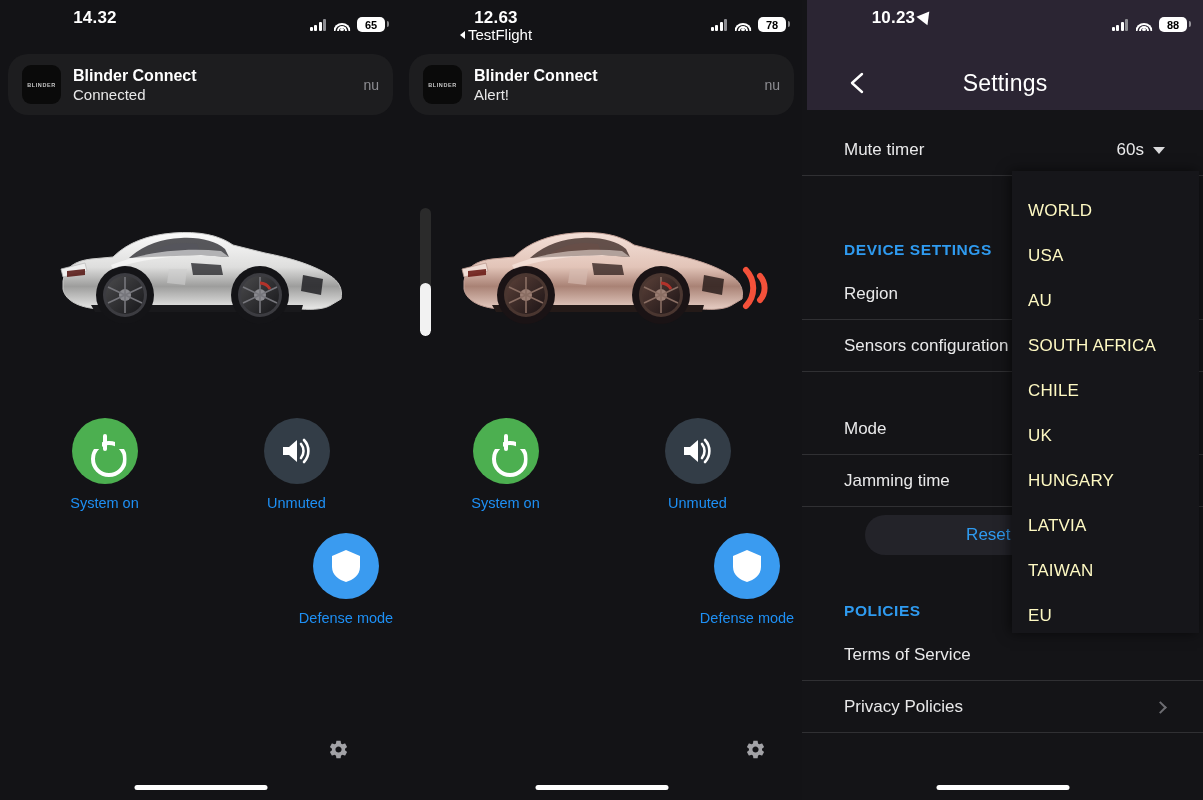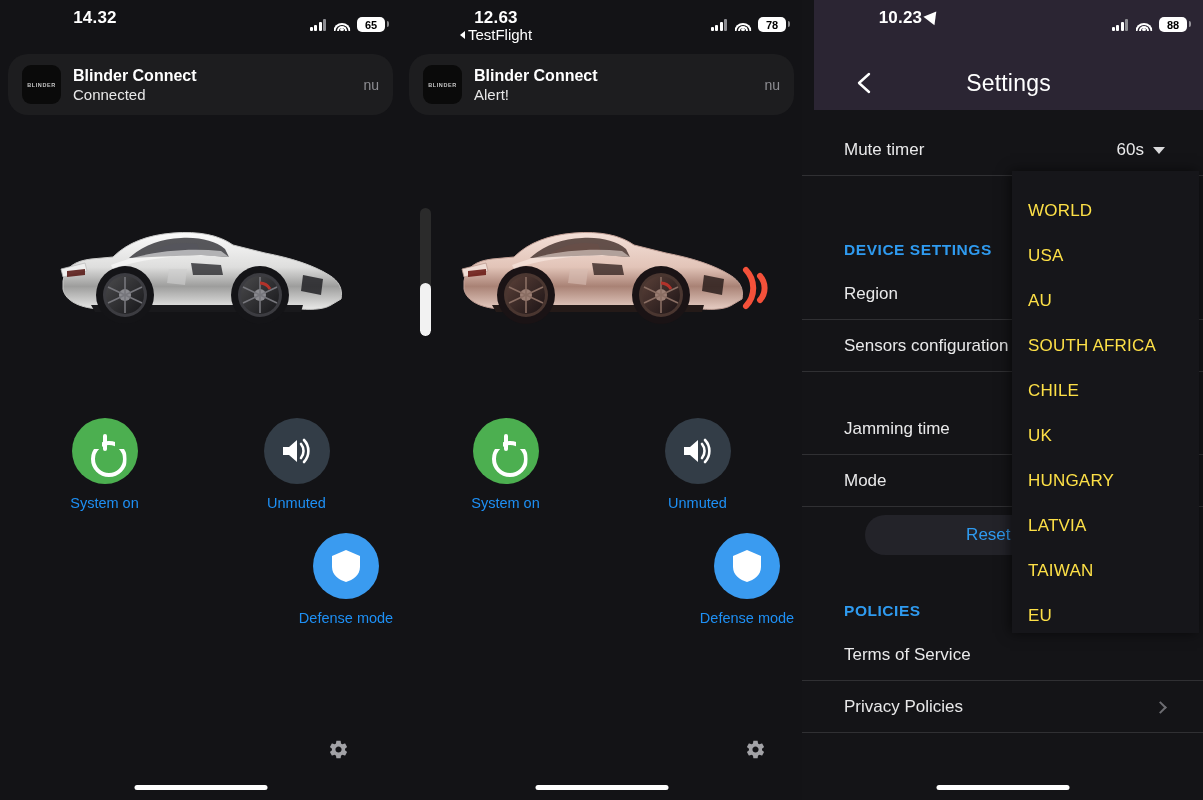--- a/index.html
+++ b/index.html
@@ -195,21 +195,21 @@
     z-index: 30;
     cursor: pointer;
   }
   .vslider .thumb {
     position: absolute; left: 0; bottom: 0; width: 11px; height: 53px;
     background: #f2f2f2; border-radius: 6px;
   }
 
   
   .nav-header {
-    position: absolute; top: 0; left: 12px; right: 0; height: 110px;
+    position: absolute; top: 0; left: 5px; right: 0; height: 110px;
     background: #2b2533;
   }
   .nav-bar {
     position: absolute; top: 56px; left: 0; right: 0; height: 54px;
     display: flex; align-items: center;
   }
   .nav-back {
     position: absolute; left: 40px; top: 50%;
     transform: translateY(-50%);
     width: 22px; height: 22px; cursor: pointer;
@@ -284,21 +284,21 @@
     width: 187px; height: 462px;
     background: #16161a;
     z-index: 50;
     box-shadow: -2px 0 12px rgba(0,0,0,.6);
     overflow: hidden;
   }
   .dd-item {
     height: 45px;
     display: flex; align-items: center;
     padding-left: 16px;
-    color: #fde047;
+    color: #fef9c3;
     font-size: 17px;
     letter-spacing: .2px;
     cursor: pointer;
   }
 </style>
 </head>
 <body>
 
 <div class="screen">
 
@@ -626,25 +626,25 @@
         <span>Region</span>
       </div>
 
       <div class="srow">
         <span>Sensors configuration</span>
       </div>
 
       <div style="height:31px"></div>
 
       <div class="srow">
+        <span>Mode</span>
+      </div>
+
+      <div class="srow">
         <span>Jamming time</span>
-      </div>
-
-      <div class="srow">
-        <span>Mode</span>
       </div>
 
       <div class="reset-wrap">
         <button class="reset-btn">Reset the</button>
       </div>
 
       <div style="height:30px"></div>
 
       <div class="sec-head" style="height:36px">POLICIES</div>
 

